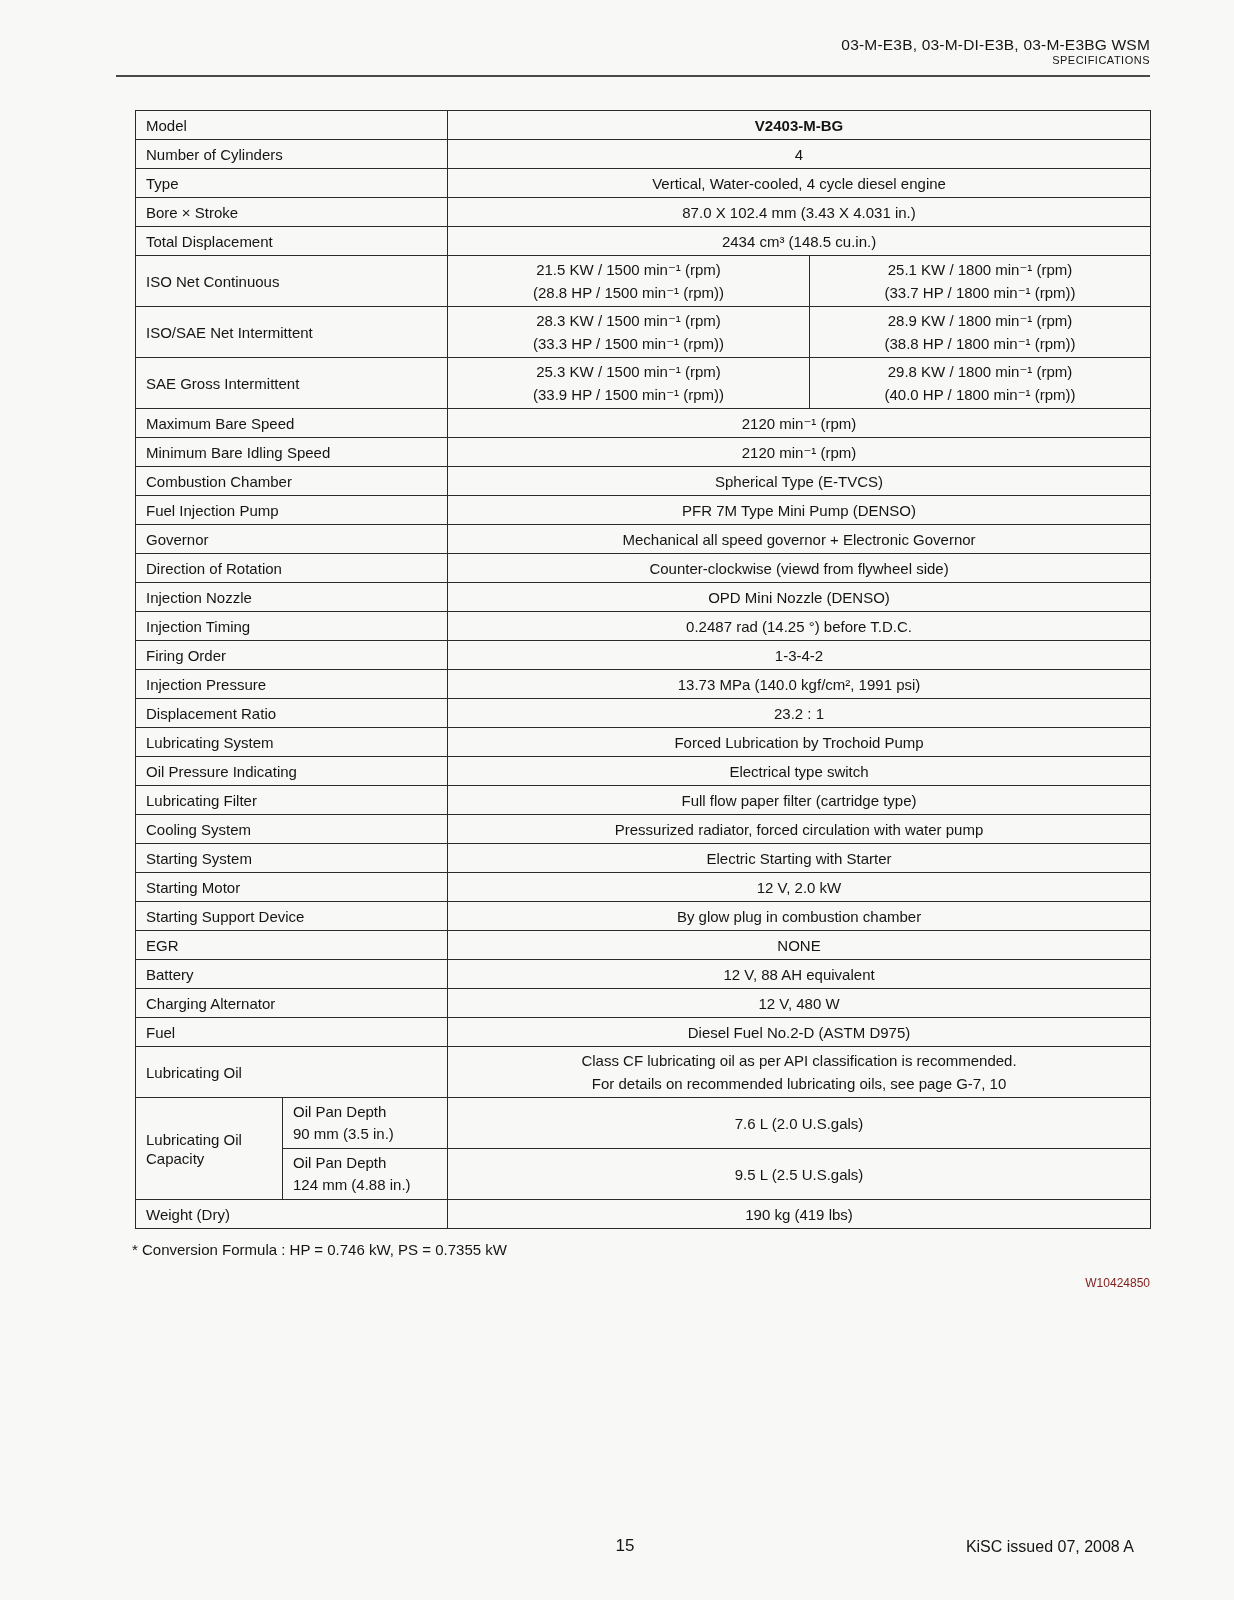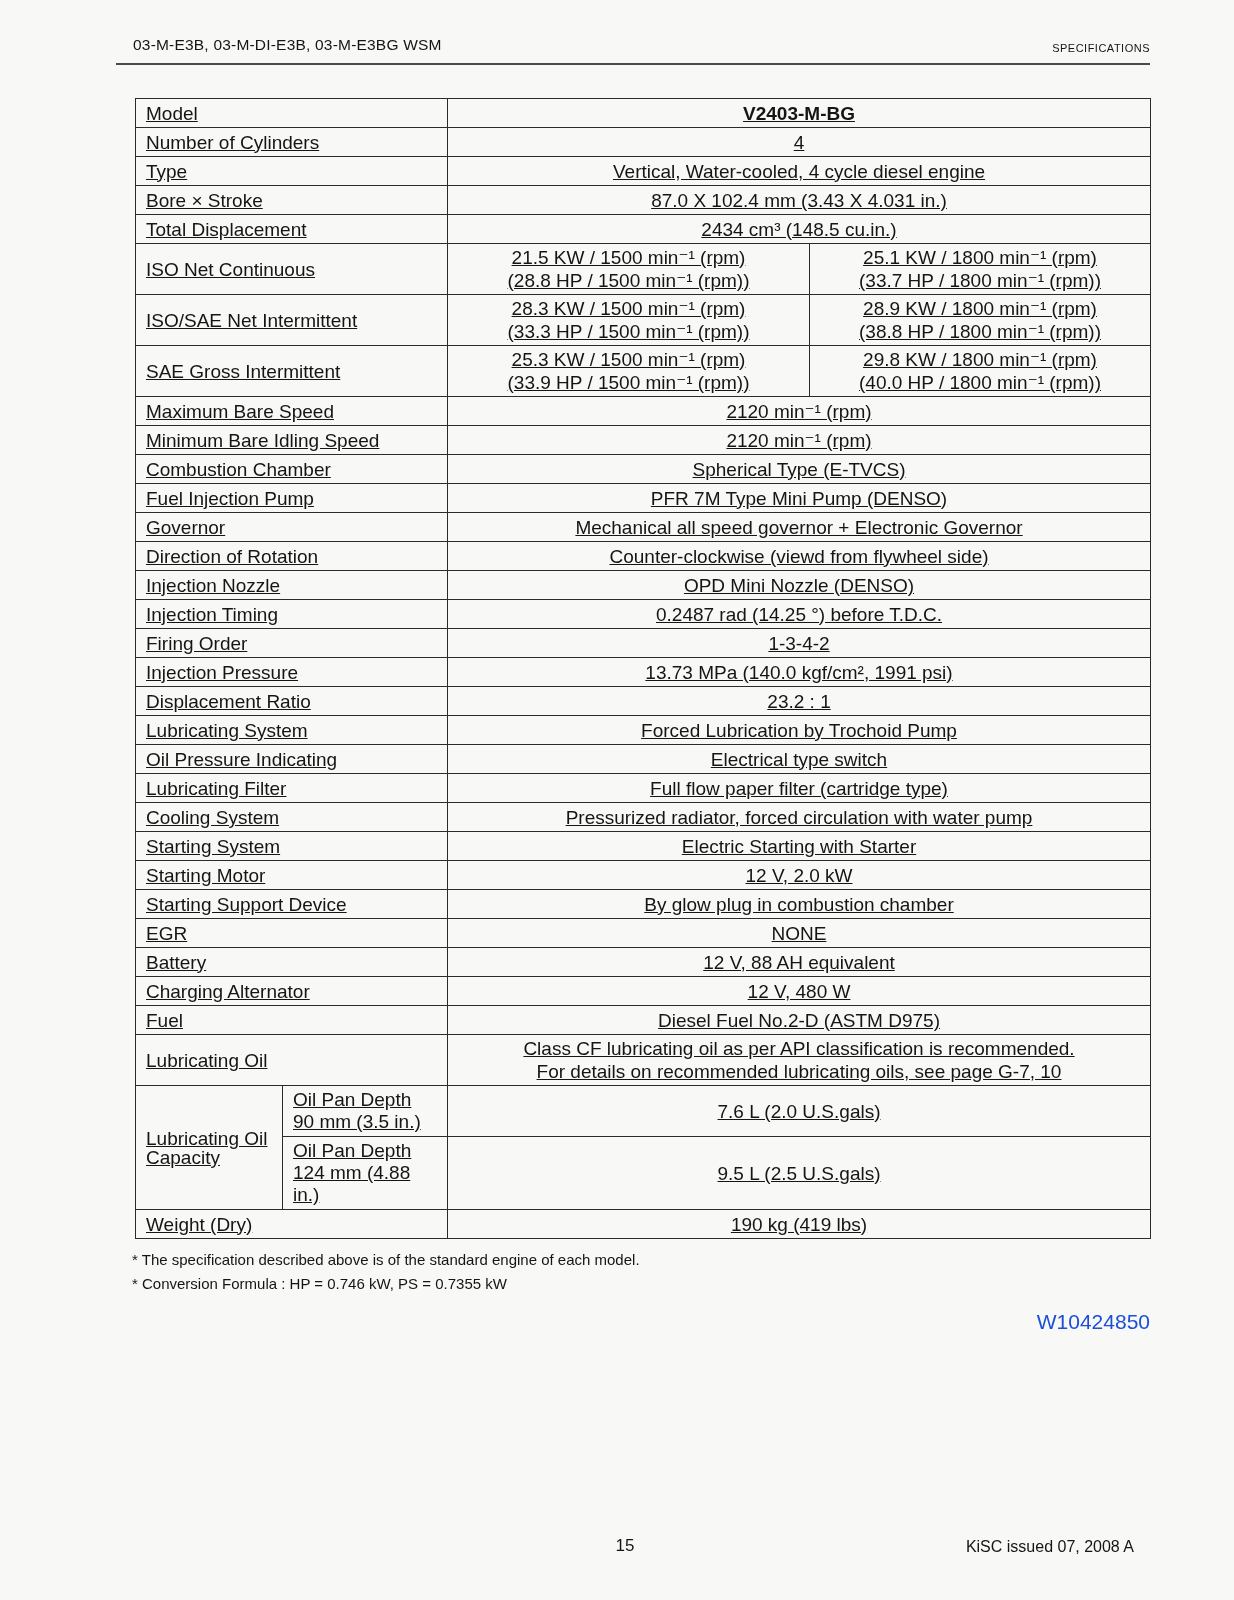--- a/index.html
+++ b/index.html
@@ -11,31 +11,31 @@
     position: relative;
     overflow: hidden;
   }
   .page-header {
     margin: 36px 84px 0 116px;
     border-bottom: 2px solid #4a4a4a;
     display: flex;
     justify-content: space-between;
     align-items: flex-end;
     padding-bottom: 9px;
+    flex-direction: column;
   }
   .page-header .doc-code { font-size: 15.5px; padding-left: 17px; letter-spacing: 0.2px; }
   .page-header .section-title { font-size: 11px; letter-spacing: 0.5px; }
 
   table.spec {
     margin: 33px 0 0 135px;
     border-collapse: collapse;
     table-layout: fixed;
     width: 1015px;
-    font-size: 19px;
-    text-decoration: underline;
+    font-size: 15px;
   }
   table.spec td {
     border: 1.6px solid #2b2b2b;
     vertical-align: middle;
   }
   td.label {
     text-align: left;
     padding: 4.5px 8px 4.5px 10px;
     line-height: 19px;
   }
@@ -51,22 +51,22 @@
   }
   td.value div { line-height: 23px; }
   td.value.bold { font-weight: bold; }
   tr.tall td.value { padding: 2px 6px; }
 
   .footnotes { margin: 9px 0 0 132px; font-size: 15px; }
   .footnotes div { line-height: 24px; }
   .ref-code {
     margin: 14px 84px 0 0;
     text-align: right;
-    font-size: 21px;
-    color: #1d4ed8;
+    font-size: 12px;
+    color: #7f1d1d;
   }
   .page-footer {
     position: absolute;
     left: 116px; right: 100px; top: 1536px;
     height: 24px;
   }
   .page-footer .page-number {
     position: absolute; left: 0; right: 0;
     text-align: center; font-size: 17px;
   }
@@ -255,21 +255,20 @@
         <td class="value" colspan="2">9.5 L (2.5 U.S.gals)</td>
       </tr>
       <tr>
         <td class="label" colspan="2">Weight (Dry)</td>
         <td class="value" colspan="2">190 kg (419 lbs)</td>
       </tr>
     </tbody>
 </table>
 
 <div class="footnotes">
-  <div>* The specification described above is of the standard engine of each model.</div>
   <div>* Conversion Formula : HP = 0.746 kW, PS = 0.7355 kW</div>
 </div>
 
 <div class="ref-code">W10424850</div>
 
 <div class="page-footer">
   <div class="page-number">15</div>
   <div class="issue-info">KiSC issued 07, 2008 A</div>
 </div>
 

